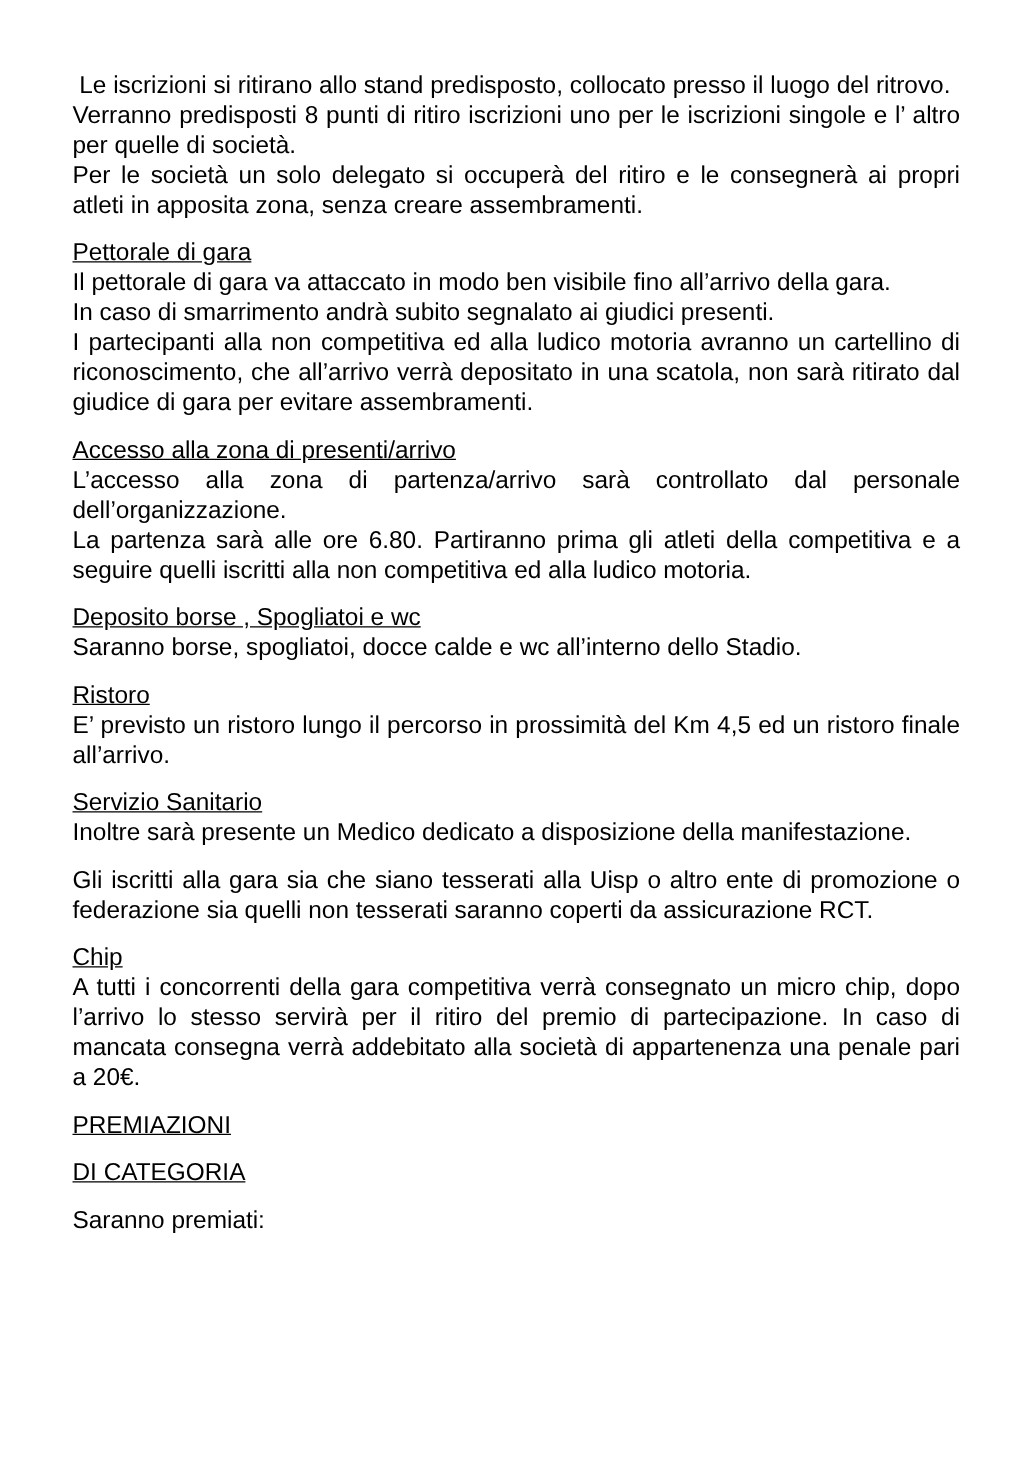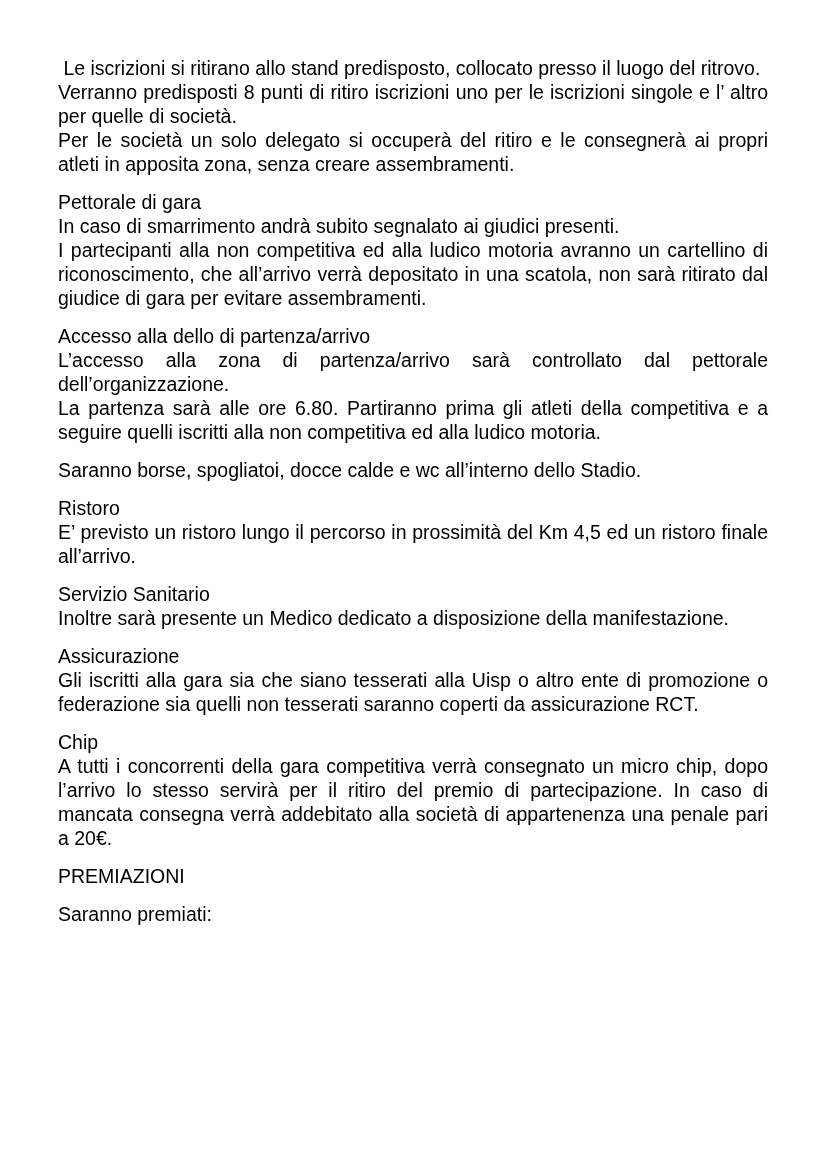--- a/index.html
+++ b/index.html
@@ -24,74 +24,79 @@
   .page p, .page h2 {
     margin: 0;
     padding: 0;
     font-size: inherit;
     line-height: inherit;
     font-weight: normal;
     text-align: justify;
   }
   .heading {
     font-weight: bold;
+    text-decoration: underline;
     text-align: left;
   }
   .underlined { text-align: left; }
   b { font-weight: normal; }
 </style>
 </head>
 <body>
 
 <main class="page" style="background: rgb(255, 255, 255); color: rgb(0, 0, 0);">
 
   <section class="block">
     <p>&nbsp;Le iscrizioni si ritirano allo stand predisposto, collocato presso il luogo del ritrovo.</p>
     <p>Verranno predisposti 8 punti di ritiro iscrizioni uno per le iscrizioni singole e l’ altro per quelle di società.</p>
     <p><span>Per le società </span><b>un solo delegato</b><span> si occuperà del ritiro e le consegnerà ai propri atleti in apposita zona, senza creare assembramenti.</span></p>
   </section>
 
   <section class="block">
     <h2 class="heading">Pettorale di gara</h2>
+    <p>Il pettorale di gara va attaccato in modo ben visibile fino all’arrivo della gara.</p>
     <p>In caso di smarrimento andrà subito segnalato ai giudici presenti.</p>
     <p>I partecipanti alla non competitiva ed alla ludico motoria avranno un cartellino di riconoscimento, che all’arrivo verrà depositato in una scatola, non sarà ritirato dal giudice di gara per evitare assembramenti.</p>
   </section>
 
   <section class="block">
-    <h2 class="heading">Accesso alla dello di partenza/arrivo</h2>
-    <p>L’accesso alla zona di partenza/arrivo sarà controllato dal pettorale dell’organizzazione.</p>
+    <h2 class="heading">Accesso alla zona di presenti/arrivo</h2>
+    <p>L’accesso alla zona di partenza/arrivo sarà controllato dal personale dell’organizzazione.</p>
     <p>La partenza sarà alle ore 6.80. Partiranno prima gli atleti della competitiva e a seguire quelli iscritti alla non competitiva ed alla ludico motoria.</p>
   </section>
 
   <section class="block">
+    <h2 class="heading">Deposito borse , Spogliatoi e wc</h2>
     <p>Saranno borse, spogliatoi, docce calde e wc all’interno dello Stadio.</p>
   </section>
 
   <section class="block">
     <h2 class="heading">Ristoro</h2>
     <p>E’ previsto un ristoro lungo il percorso in prossimità del Km 4,5 ed un ristoro finale all’arrivo.</p>
   </section>
 
   <section class="block">
     <h2 class="heading">Servizio Sanitario</h2>
     <p>Inoltre sarà presente un Medico dedicato a disposizione della manifestazione.</p>
   </section>
 
   <section class="block">
-    <h2 class="heading">Assicurazione</h2>
     <p>Gli iscritti alla gara sia che siano tesserati alla Uisp o altro ente di promozione o federazione sia quelli non tesserati saranno coperti da assicurazione RCT.</p>
   </section>
 
   <section class="block">
     <h2 class="heading">Chip</h2>
     <p>A tutti i concorrenti della gara competitiva verrà consegnato un micro chip, dopo l’arrivo lo stesso servirà per il ritiro del premio di partecipazione. In caso di mancata consegna verrà addebitato alla società di appartenenza una penale pari a 20€.</p>
   </section>
 
   <section class="block">
     <h2 class="heading">PREMIAZIONI</h2>
   </section>
 
+  <section class="block">
+    <h2 class="heading">DI CATEGORIA</h2>
+  </section>
 
   <section class="block">
     <p class="underlined">Saranno premiati:</p>
   </section>
 
 </main>
 
 </body></html>

